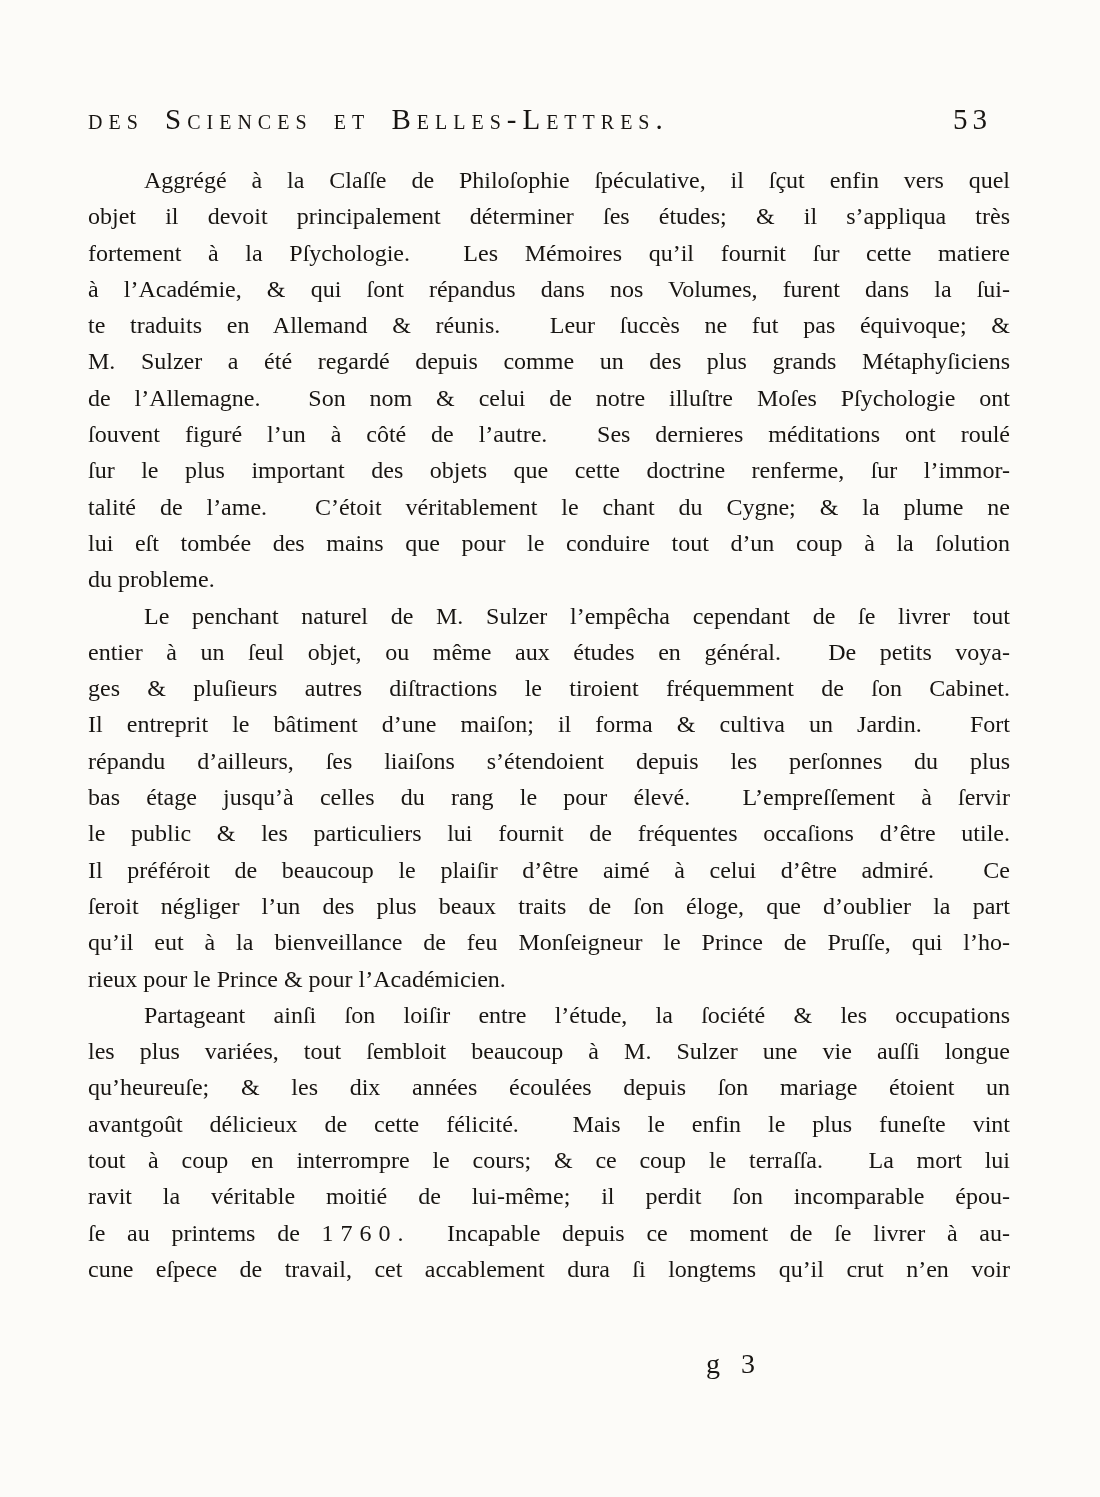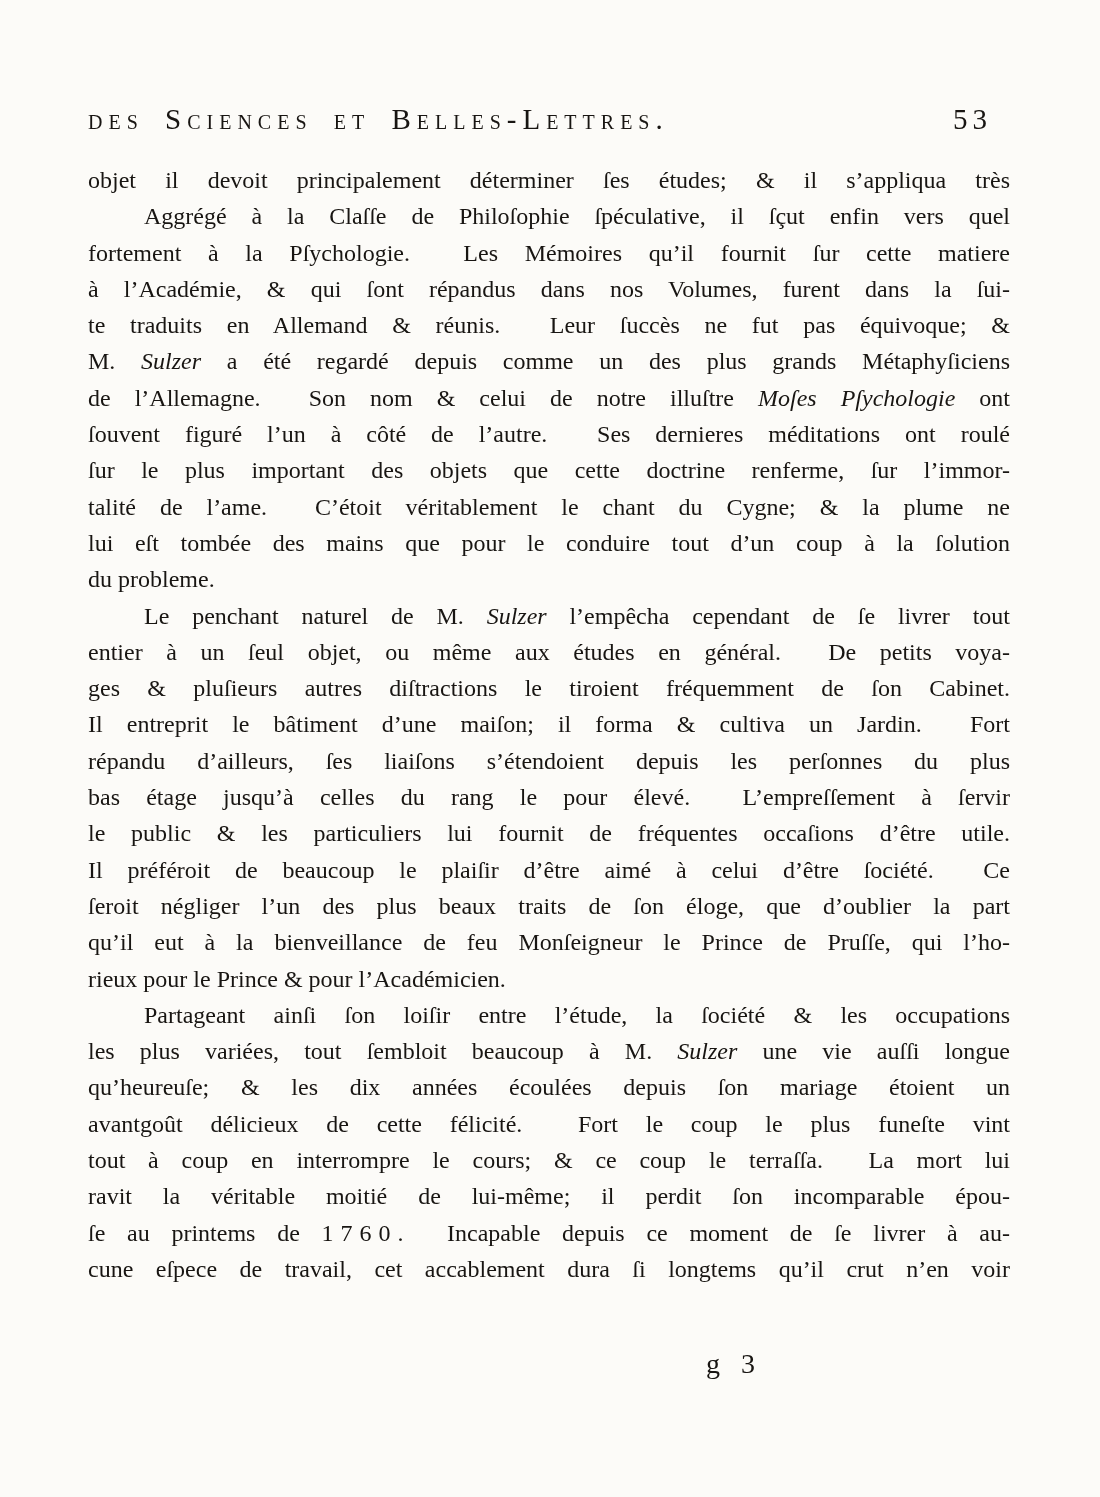--- a/index.html
+++ b/index.html
@@ -55,21 +55,20 @@
     height: 36.3px;
   }
   .line.no-just {
     text-align: center;
     text-align-last: left;
   }
   .line.indent {
     text-indent: 56px;
   }
   .it {
-    font-style: italic;
   }
   .sp {
     letter-spacing: 7px;
     margin-top: 16px;
   }
   .signature-mark {
     position: absolute;
     left: 706px;
     top: 1348px;
     font-size: 28px;
@@ -78,46 +77,46 @@
 </style>
 </head>
 <body style="background: rgb(252, 251, 248); color: rgb(24, 21, 18);">
 
 <div class="page-header">
   <div class="running-title">des Sciences et Belles-Lettres.</div>
   <div class="page-number">53</div>
 </div>
 
 <div class="page-body">
+    <div class="line indent"><span>Aggrégé à la Claſſe de Philoſophie ſpéculative, il ſçut enfin vers quel</span></div>
     <div class="line"><span>objet il devoit principalement déterminer ſes études; &amp; il s’appliqua très</span></div>
-    <div class="line indent"><span>Aggrégé à la Claſſe de Philoſophie ſpéculative, il ſçut enfin vers quel</span></div>
     <div class="line"><span>fortement à la Pſychologie.  Les Mémoires qu’il fournit ſur cette matiere</span></div>
     <div class="line"><span>à l’Académie, &amp; qui ſont répandus dans nos Volumes, furent dans la ſui-</span></div>
     <div class="line"><span>te traduits en Allemand &amp; réunis.  Leur ſuccès ne fut pas équivoque; &amp;</span></div>
     <div class="line"><span>M. </span><span class="it">Sulzer</span><span> a été regardé depuis comme un des plus grands Métaphyſiciens</span></div>
     <div class="line"><span>de l’Allemagne.  Son nom &amp; celui de notre illuſtre </span><span class="it">Moſes Pſychologie</span><span> ont</span></div>
     <div class="line"><span>ſouvent figuré l’un à côté de l’autre.  Ses dernieres méditations ont roulé</span></div>
     <div class="line"><span>ſur le plus important des objets que cette doctrine renferme, ſur l’immor-</span></div>
     <div class="line"><span>talité de l’ame.  C’étoit véritablement le chant du Cygne; &amp; la plume ne</span></div>
     <div class="line"><span>lui eſt tombée des mains que pour le conduire tout d’un coup à la ſolution</span></div>
     <div class="line no-just"><span>du probleme.</span></div>
     <div class="line indent"><span>Le penchant naturel de M. </span><span class="it">Sulzer</span><span> l’empêcha cependant de ſe livrer tout</span></div>
     <div class="line"><span>entier à un ſeul objet, ou même aux études en général.  De petits voya-</span></div>
     <div class="line"><span>ges &amp; pluſieurs autres diſtractions le tiroient fréquemment de ſon Cabinet.</span></div>
     <div class="line"><span>Il entreprit le bâtiment d’une maiſon; il forma &amp; cultiva un Jardin.  Fort</span></div>
     <div class="line"><span>répandu d’ailleurs, ſes liaiſons s’étendoient depuis les perſonnes du plus</span></div>
     <div class="line"><span>bas étage jusqu’à celles du rang le pour élevé.  L’empreſſement à ſervir</span></div>
     <div class="line"><span>le public &amp; les particuliers lui fournit de fréquentes occaſions d’être utile.</span></div>
-    <div class="line"><span>Il préféroit de beaucoup le plaiſir d’être aimé à celui d’être ſociété.  Ce</span></div>
+    <div class="line"><span>Il préféroit de beaucoup le plaiſir d’être aimé à celui d’être admiré.  Ce</span></div>
     <div class="line"><span>ſeroit négliger l’un des plus beaux traits de ſon éloge, que d’oublier la part</span></div>
     <div class="line"><span>qu’il eut à la bienveillance de feu Monſeigneur le Prince de Pruſſe, qui l’ho-</span></div>
     <div class="line no-just"><span>rieux pour le Prince &amp; pour l’Académicien.</span></div>
     <div class="line indent"><span>Partageant ainſi ſon loiſir entre l’étude, la ſociété &amp; les occupations</span></div>
     <div class="line"><span>les plus variées, tout ſembloit beaucoup à M. </span><span class="it">Sulzer</span><span> une vie auſſi longue</span></div>
     <div class="line"><span>qu’heureuſe; &amp; les dix années écoulées depuis ſon mariage étoient un</span></div>
-    <div class="line"><span>avantgoût délicieux de cette félicité.  Fort le coup le plus funeſte vint</span></div>
+    <div class="line"><span>avantgoût délicieux de cette félicité.  Mais le enfin le plus funeſte vint</span></div>
     <div class="line"><span>tout à coup en interrompre le cours; &amp; ce coup le terraſſa.  La mort lui</span></div>
     <div class="line"><span>ravit la véritable moitié de lui-même; il perdit ſon incomparable épou-</span></div>
     <div class="line"><span>ſe au printems de </span><span class="sp">1760</span><span>.  Incapable depuis ce moment de ſe livrer à au-</span></div>
     <div class="line"><span>cune eſpece de travail, cet accablement dura ſi longtems qu’il crut n’en voir</span></div>
   </div>
 
 <div class="signature-mark">g 3</div>
 
 </body></html>

